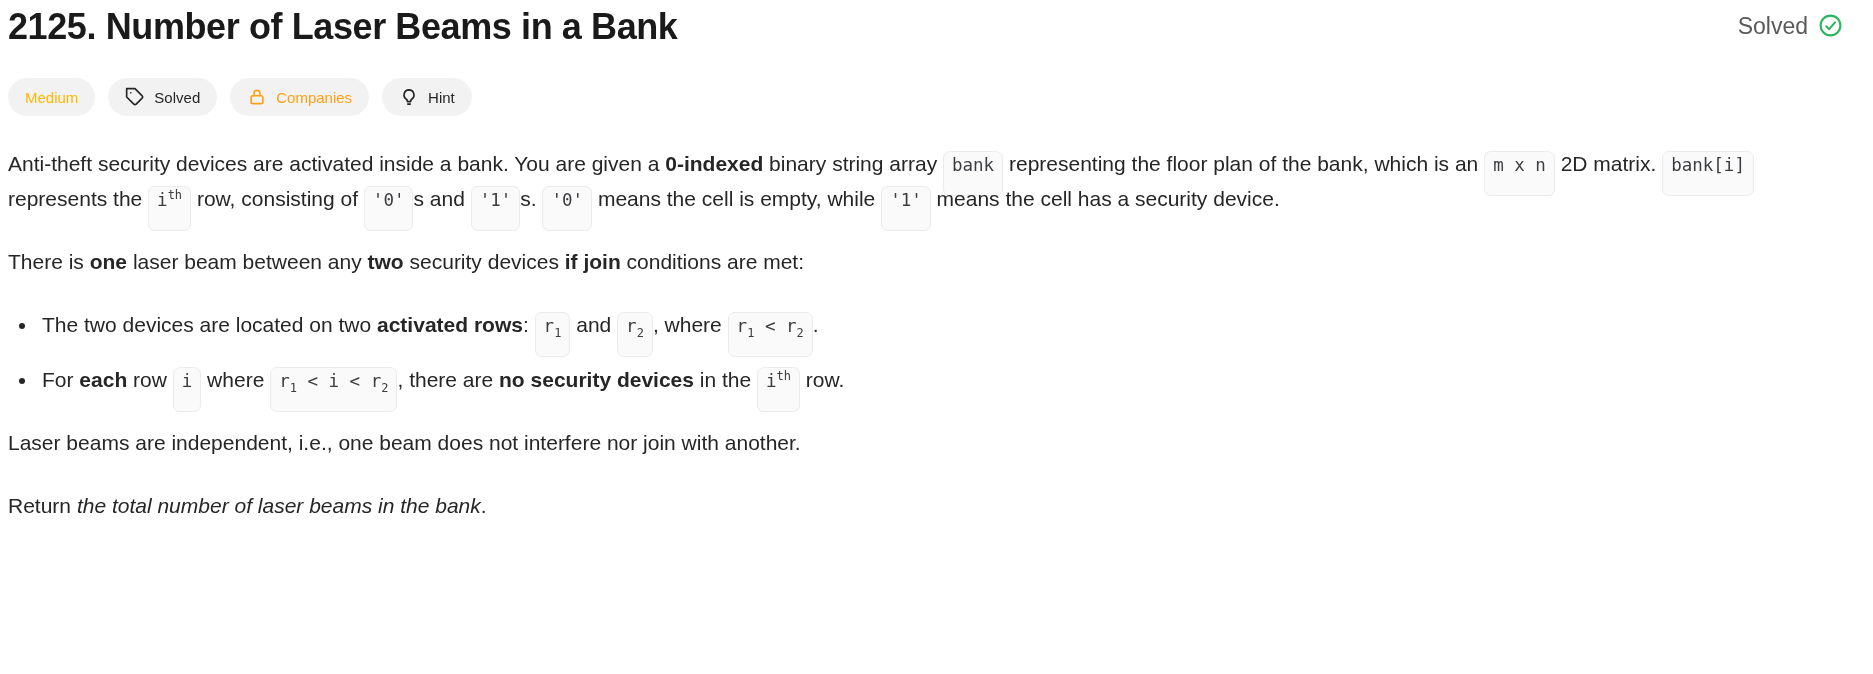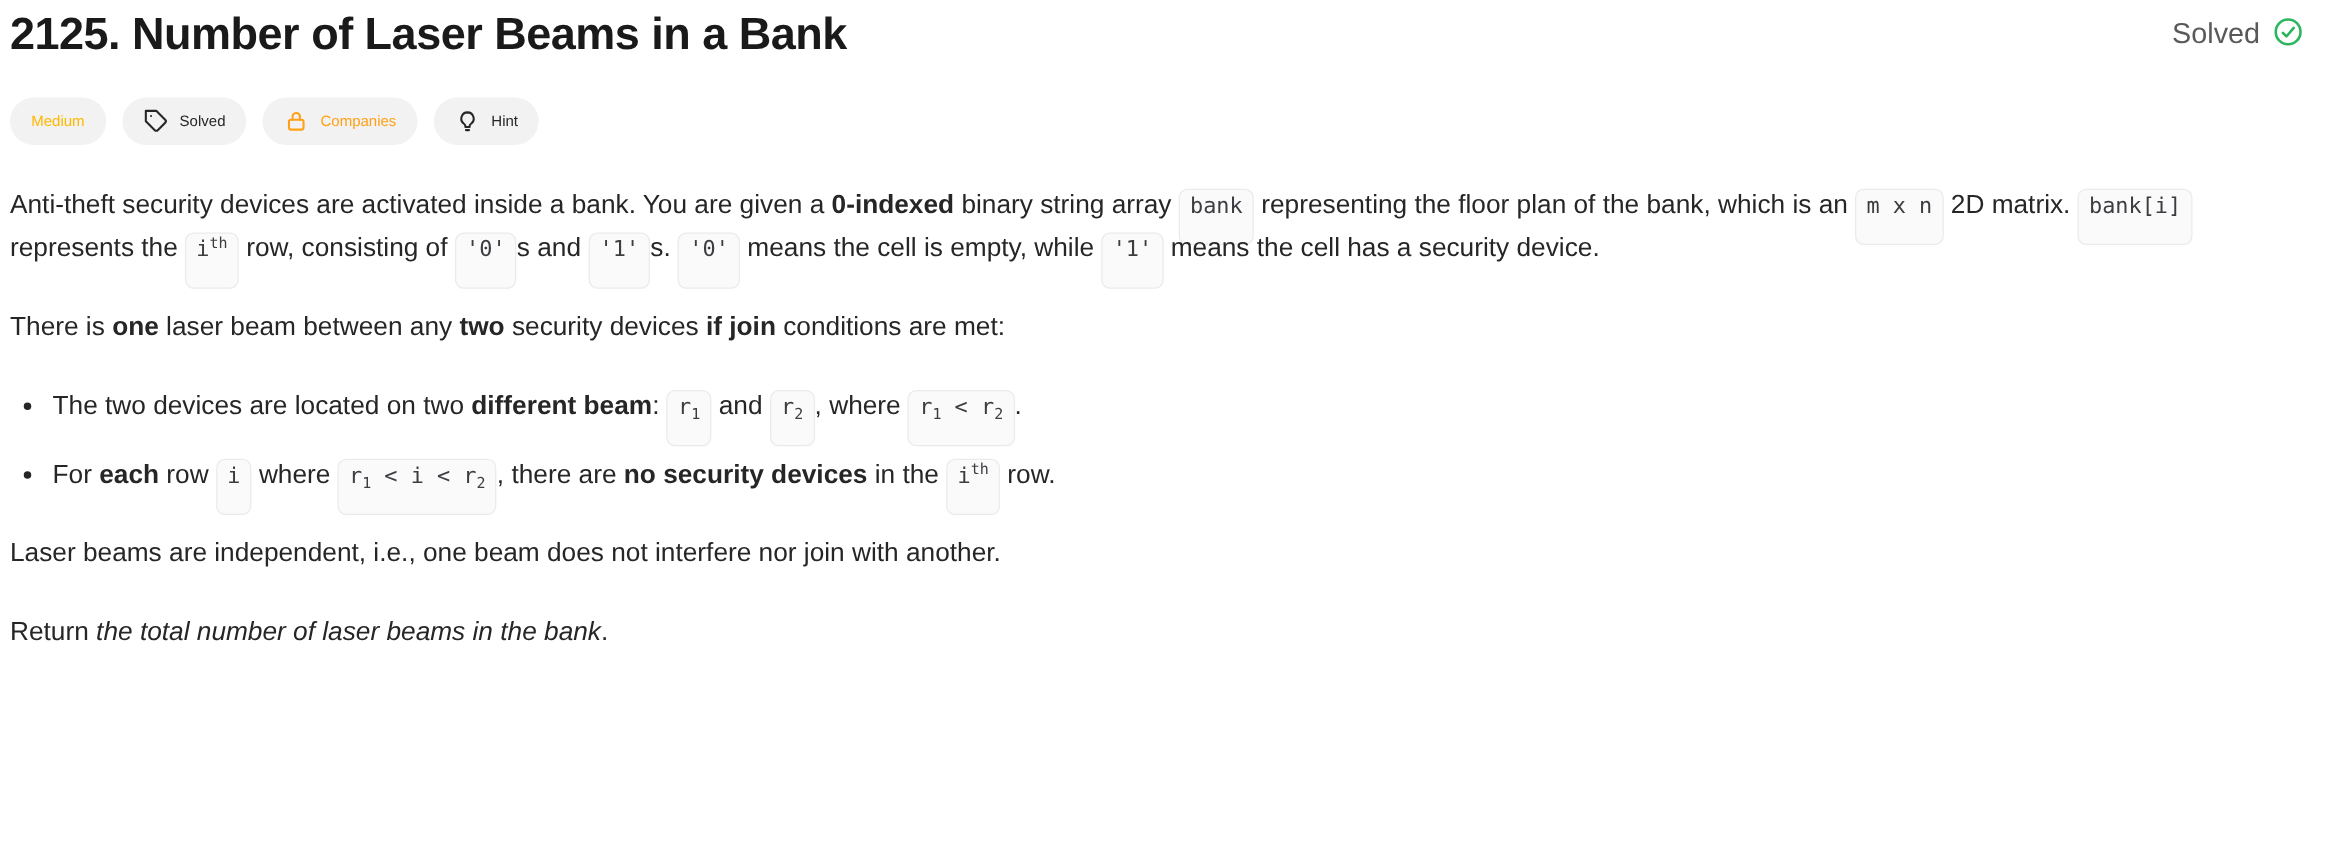--- a/index.html
+++ b/index.html
@@ -12,21 +12,21 @@
 
   .header-row { display: flex; justify-content: space-between; align-items: center; }
   .title { margin: 0; font-size: 36px; line-height: 1.15; font-weight: 700; color: #1a1a1a; letter-spacing: -0.4px; }
   .solved { display: flex; align-items: flex-start; gap: 10px; font-size: 23px; color: #595959; flex-shrink: 0; cursor: pointer; }
   .solved svg { width: 25px; height: 25px; }
 
   .badges-row { display: flex; gap: 13px; margin-top: 31px; }
   .pill {
     display: inline-flex; align-items: center; gap: 9px; height: 38px;
     padding: 0 17px; border-radius: 19px; background: #f2f2f2;
-    font-size: 12px; color: #262626; cursor: pointer; user-select: none;
+    font-size: 15px; color: #262626; cursor: pointer; user-select: none;
   }
   .pill svg { width: 20px; height: 20px; }
 
   .description { margin-top: 30px; font-size: 21px; line-height: 35px; color: #262626; }
   .description p { margin: 0 0 28px; }
   .description ul { margin: 28px 0; padding-left: 30px; }
   .description li { margin-bottom: 20px; padding-left: 4px; }
   .description li:last-child { margin-bottom: 0; }
   .description code {
     font-family: "DejaVu Sans Mono", "Liberation Mono", monospace;
@@ -78,20 +78,20 @@
         <path d="M10.5 20.5h3"></path>
       </svg>
       <span>Hint</span>
     </div>
   </div>
 
   <div class="description">
       <p><span>Anti-theft security devices are activated inside a bank. You are given a </span><strong>0-indexed</strong><span> binary string array </span><code>bank</code><span> representing the floor plan of the bank, which is an </span><code>m x n</code><span> 2D matrix. </span><code>bank[i]</code><span> represents the </span><code>i<sup>th</sup></code><span> row, consisting of </span><code>'0'</code><span>s and </span><code>'1'</code><span>s. </span><code>'0'</code><span> means the cell is empty, while </span><code>'1'</code><span> means the cell has a security device.</span></p>
       <p><span>There is </span><strong>one</strong><span> laser beam between any </span><strong>two</strong><span> security devices </span><strong>if join</strong><span> conditions are met:</span></p>
       <ul>
-        <li><span>The two devices are located on two </span><strong>different beam</strong><span>: </span><code>r<sub>1</sub></code><span> and </span><code>r<sub>2</sub></code><span>, where </span><code>r<sub>1</sub> &lt; r<sub>2</sub></code><span>.</span></li>
+        <li><span>The two devices are located on two </span><strong>activated rows</strong><span>: </span><code>r<sub>1</sub></code><span> and </span><code>r<sub>2</sub></code><span>, where </span><code>r<sub>1</sub> &lt; r<sub>2</sub></code><span>.</span></li>
         <li><span>For </span><strong>each</strong><span> row </span><code>i</code><span> where </span><code>r<sub>1</sub> &lt; i &lt; r<sub>2</sub></code><span>, there are </span><strong>no security devices</strong><span> in the </span><code>i<sup>th</sup></code><span> row.</span></li>
       </ul>
       <p><span>Laser beams are independent, i.e., one beam does not interfere nor join with another.</span></p>
       <p><span>Return </span><em>the total number of laser beams in the bank</em><span>.</span></p>
     </div>
 
 </div>
 
 </body></html>

